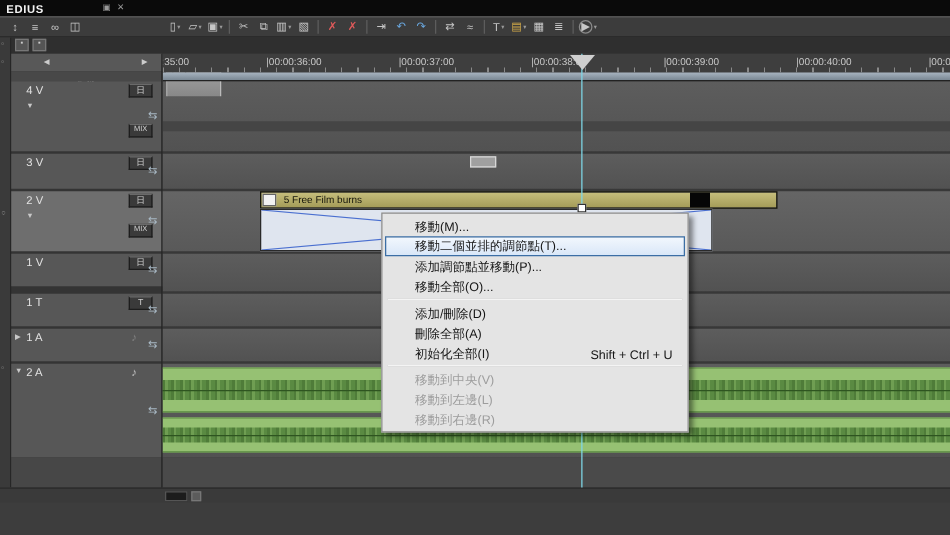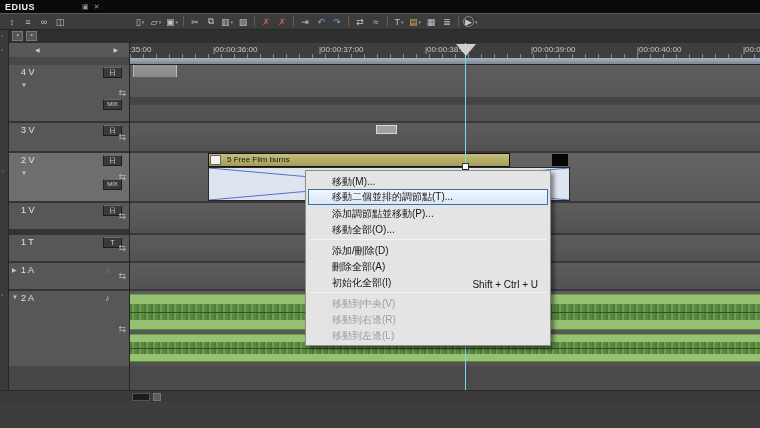--- a/index.html
+++ b/index.html
@@ -43,21 +43,21 @@
 .minor{position:absolute;left:0;right:0;bottom:0;height:4px;background:repeating-linear-gradient(90deg,#8a8a8a 0,#8a8a8a 1px,transparent 1px,transparent 13px)}
 .mbar{position:absolute;left:130px;top:58px;width:630px;height:7px;background:linear-gradient(#a8b4c0,#7a8894);border-bottom:1px solid #222;z-index:2}
 .timeline{position:absolute;left:130px;top:65px;width:630px;height:325px;background:#383838;z-index:1}
 .lane{position:absolute;left:0;width:630px;background:linear-gradient(#5d5d5d,#525252)}
 .lane.sel{background:linear-gradient(#656565,#595959)}
 .substrip{position:absolute;left:0;top:32px;width:630px;height:8px;background:#454545}
 .below{position:absolute;left:0;top:301px;width:630px;height:24px;background:#4a4a4a}
 .wave{position:absolute;left:130px;width:630px;background:#96c173;border-top:1px solid #6f9e52;border-bottom:1px solid #5a8a42;z-index:3}
 .wcore{position:absolute;left:0;right:0;top:26%;height:48%;background:repeating-linear-gradient(90deg,#4f7c39 0,#4f7c39 2px,#6f9e52 2px,#6f9e52 4px,#5a8a42 4px,#5a8a42 7px)}
 .wmid{position:absolute;left:0;right:0;top:50%;height:1px;background:#2e5420}
-.clip{position:absolute;left:208px;top:153px;width:302px;height:14px;background:linear-gradient(#c6be7c,#a49c58);border:1px solid #14140a;z-index:4;color:#15150a;font-size:8px;line-height:12px;padding-left:18px;white-space:nowrap;overflow:hidden}
+.clip{position:absolute;left:208px;top:153px;width:414px;height:14px;background:linear-gradient(#c6be7c,#a49c58);border:1px solid #14140a;z-index:4;color:#15150a;font-size:8px;line-height:12px;padding-left:18px;white-space:nowrap;overflow:hidden}
 .clipthumb{position:absolute;left:210px;top:155px;width:11px;height:10px;background:#f2f2f2;border:1px solid #666;z-index:5}
 .clipend{position:absolute;left:552px;top:154px;width:16px;height:12px;background:#060606;z-index:5}
 .trans{position:absolute;left:208px;top:167px;width:362px;height:34px;background:#dfe5ef;border:1px solid #2a2a2a;z-index:4}
 .trans svg{position:absolute;left:0;top:0;width:100%;height:100%}
 .miniclip{position:absolute;left:376px;top:125px;width:21px;height:9px;background:#a0a0a0;border:1px solid #d8d8d8;z-index:4}
 .phline{position:absolute;left:465px;top:43px;width:1px;height:347px;background:#7fd8e8;z-index:8}
 .phtri{position:absolute;left:456px;top:44px;width:0;height:0;border-left:10px solid transparent;border-right:10px solid transparent;border-top:12px solid #cfcfcf;z-index:9}
 .phdot{position:absolute;left:462px;top:163px;width:7px;height:7px;background:#fff;border:1px solid #333;z-index:9}
 .menu{position:absolute;left:305px;top:170px;width:246px;background:#e4e4e4;border:1px solid #8c8c8c;box-shadow:3px 3px 4px rgba(0,0,0,.45);padding:2px;z-index:20}
 .mi{position:relative;height:16px;display:flex;align-items:flex-end;padding:0 10px 0 24px;font-size:10px;color:#151515}
@@ -278,24 +278,24 @@
       </div>
     <div class="mi">
         <span class="ml">初始化全部(I)</span>
         <span class="ms">Shift + Ctrl + U</span>
       </div>
     <div class="msep"></div>
     <div class="mi dis">
         <span class="ml">移動到中央(V)</span>
       </div>
     <div class="mi dis">
+        <span class="ml">移動到左邊(L)</span>
+      </div>
+    <div class="mi dis">
         <span class="ml">移動到右邊(R)</span>
-      </div>
-    <div class="mi dis">
-        <span class="ml">移動到左邊(L)</span>
       </div>
   </div>
 
   <div class="hscroll">
     <div class="hthumb"></div>
     <div class="hbox"></div>
   </div>
 
 
 </div>

